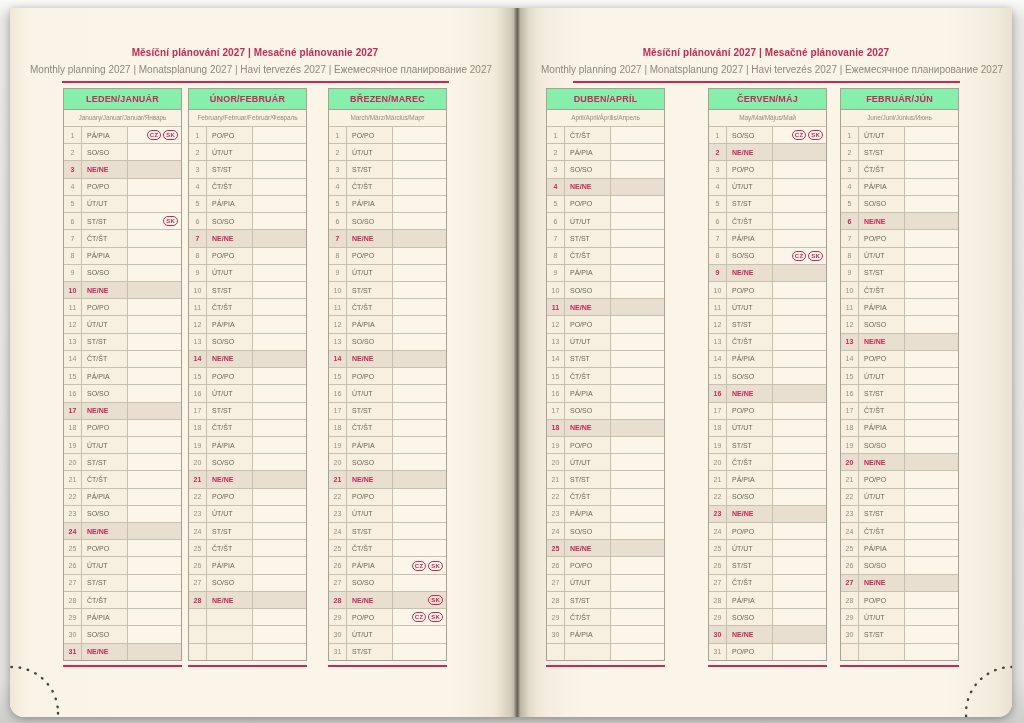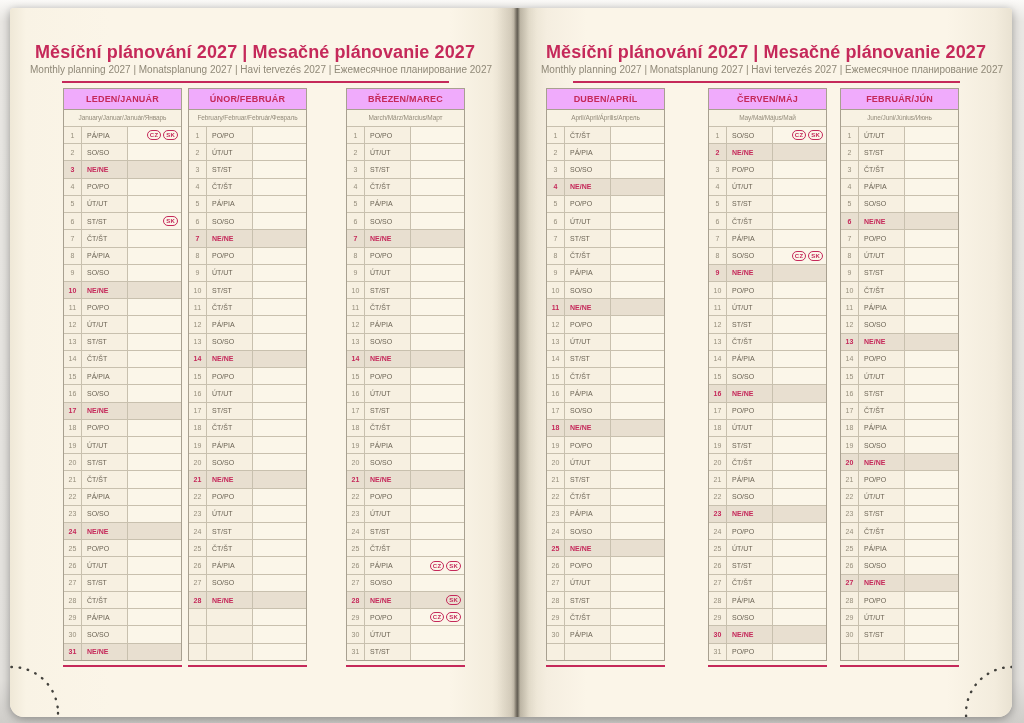--- a/index.html
+++ b/index.html
@@ -13,30 +13,30 @@
   .page-left{left:0;width:507px;
     background:linear-gradient(90deg,#efe8d7 0px,#f9f3e5 16px,#fbf5e8 100px,#fbf5e8 440px,#f3ecdc 482px,#ded6c5 501px,#b3ab9b 507px);}
   .page-right{left:507px;width:495px;
     background:linear-gradient(90deg,#8f8a7c 0px,#c9c2b1 3px,#e9e2d1 12px,#f5eee0 30px,#fbf5e8 70px,#fbf5e8 430px,#f3ecdd 478px,#e9e2d2 495px);}
   .spine{position:absolute;left:487px;top:0;width:40px;height:100%;
     background:linear-gradient(90deg,rgba(90,80,65,0) 0%,rgba(90,80,65,0.10) 42%,rgba(50,45,38,0.55) 50%,rgba(90,80,65,0.12) 58%,rgba(90,80,65,0) 100%);}
 
   .page-head{position:absolute;top:36px;width:450px;text-align:center;}
   .head-left{left:20px;}
   .head-right{left:531px;}
-  .p-title{font-size:18px;line-height:17px;font-weight:bold;color:var(--accent);letter-spacing:0.1px;}
+  .p-title{font-size:10px;line-height:17px;font-weight:bold;color:var(--accent);letter-spacing:0.1px;}
   .p-subtitle{margin-top:4px;font-size:10px;line-height:10px;color:#8f8877;white-space:nowrap;}
   .p-rule{width:387px;height:2px;background:var(--accent);margin:6px auto 0;}
 
   .month{position:absolute;top:80px;width:119px;height:573px;}
-  .pos-0{left:53px}.pos-1{left:178px}.pos-2{left:336px}
+  .pos-0{left:53px}.pos-1{left:178px}.pos-2{left:318px}
   .pos-3{left:536px}.pos-4{left:698px}.pos-5{left:830px}
   .tbl{box-sizing:border-box;border:1px solid #a8a090;height:100%;display:flex;flex-direction:column;background:#fbf6e9;}
   .m-head{height:20px;line-height:20px;text-align:center;font-weight:bold;font-size:9px;
-    color:var(--accent);background:#f0abfc;border-bottom:1px solid #a8a090;letter-spacing:0.2px;white-space:nowrap;}
+    color:var(--accent);background:#86efac;border-bottom:1px solid #a8a090;letter-spacing:0.2px;white-space:nowrap;}
   .m-langs{height:16px;line-height:16px;text-align:center;font-size:6.5px;letter-spacing:-0.1px;
     color:#948c7b;background:#f8f2e3;border-bottom:1px solid #c8c0ae;white-space:nowrap;overflow:hidden;}
   .rows{flex:1;display:flex;flex-direction:column;}
   .row{flex:1;display:flex;border-bottom:1px solid #c8c0ae;min-height:0;}
   .row:last-child{border-bottom:none;}
   .c-num{width:17px;font-size:7px;color:#968e7c;display:flex;align-items:center;justify-content:center;
     border-right:1px solid #c8c0ae;background:#f7f0e1;}
   .c-day{width:40px;font-size:7px;color:#6b6354;display:flex;align-items:center;padding-left:5px;
     border-right:1px solid #c8c0ae;background:#f7f0e1;}
   .c-note{flex:1;display:flex;align-items:center;justify-content:flex-end;padding-right:3px;background:#fbf6e9;}

